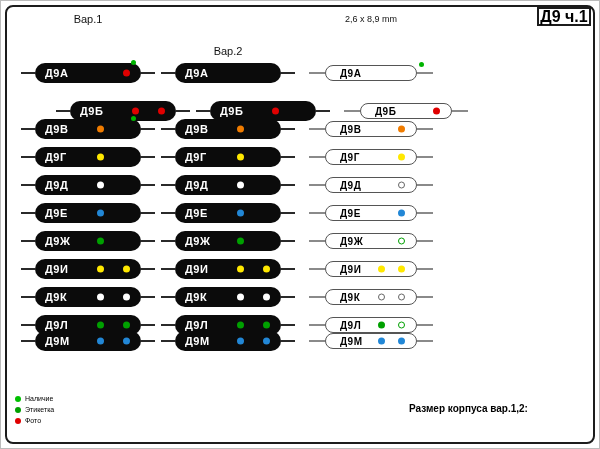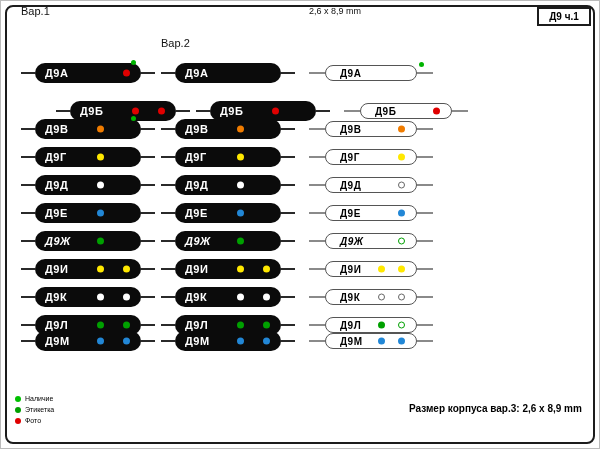--- a/index.html
+++ b/index.html
@@ -1,20 +1,20 @@
 <!DOCTYPE html>
 <html><head>
 <meta charset="utf-8">
 <style>
   html,body{margin:0;padding:0;}
   body{font-family:"Liberation Sans",sans-serif;background:#fff;}
   #app{position:relative;width:600px;height:449px;background:#fff;overflow:hidden;border:1px solid #bbb;box-sizing:border-box;}
   .frame{position:absolute;left:4px;top:4px;width:590px;height:439px;border:2px solid #1c1c1c;border-radius:8px;box-sizing:border-box;}
-  .title-box{position:absolute;top:6px;right:8px;width:54px;height:19px;border:2px solid #1c1c1c;background:#fff;display:flex;align-items:center;justify-content:center;font-size:10px;font-weight:bold;z-index:5;box-sizing:border-box;margin-left:48px;}
-  .col-header{position:absolute;top:4px;text-align:left;font-size:11px;color:#111;}
+  .title-box{position:absolute;top:6px;right:8px;width:54px;height:19px;border:2px solid #1c1c1c;background:#fff;display:flex;align-items:center;justify-content:center;font-size:16px;font-weight:bold;z-index:5;box-sizing:border-box;margin-left:48px;}
+  .col-header{position:absolute;top:12px;text-align:center;font-size:11px;color:#111;}
   .col-sub{font-size:9px;font-weight:normal;margin-top:1px;}
   #rows{position:absolute;left:0;top:0;width:600px;height:449px;}
   .row{position:absolute;left:0;width:600px;height:28px;}
   .capgroup{position:absolute;top:0;height:28px;display:flex;align-items:center;}
   .body{position:relative;display:flex;align-items:center;box-sizing:border-box;}
   .v12 .body{width:106px;height:20px;background:#0b0b0b;border-radius:10px;}
   .v12 .cap-label{color:#fff;font-weight:bold;font-size:11px;padding-left:10px;letter-spacing:0.5px;}
   .v3 .body{width:92px;height:16px;background:#fff;border:1px solid #555;border-radius:8px;}
   .v3 .cap-label{color:#000;font-weight:bold;font-size:10px;padding-left:14px;letter-spacing:0.5px;}
   .lead{width:14px;height:2px;background:#2a2a2a;flex:0 0 auto;}
@@ -200,21 +200,21 @@
         </div>
         <div class="capgroup v3" style="left: 308px;">
           <span class="lead"></span>
           <span class="body">
             <span class="cap-label">Д9Е</span>
             <span class="dot" style="left: 72px; background: rgb(34, 135, 214);"></span>
           </span>
           <span class="lead"></span>
         </div>
       </div>
-      <div class="row" style="top: 226px; font-style: italic;">
+      <div class="row" style="top: 226px;">
         <div class="capgroup v12" style="left: 20px;">
           <span class="lead"></span>
           <span class="body">
             <span class="cap-label">Д9Ж</span>
             <span class="dot" style="left: 62px; background: rgb(0, 160, 0);"></span>
           </span>
           <span class="lead"></span>
         </div>
         <div class="capgroup v12" style="left: 160px;">
           <span class="lead"></span>
@@ -360,15 +360,15 @@
       <span class="legend-dot" style="background: rgb(0, 160, 0);"></span>
       <span class="legend-label">Этикетка</span>
     </div>
     <div class="legend-item">
       <span class="legend-dot" style="background: rgb(224, 0, 0);"></span>
       <span class="legend-label">Фото</span>
     </div>
   </div>
 
   <div class="footer-right">
-    <div>Размер корпуса вар.3: 2,6 x 8,9 mm</div>
+    <div>Размер корпуса вар.1,2:</div>
   </div>
 </div>
 
 </body></html>

